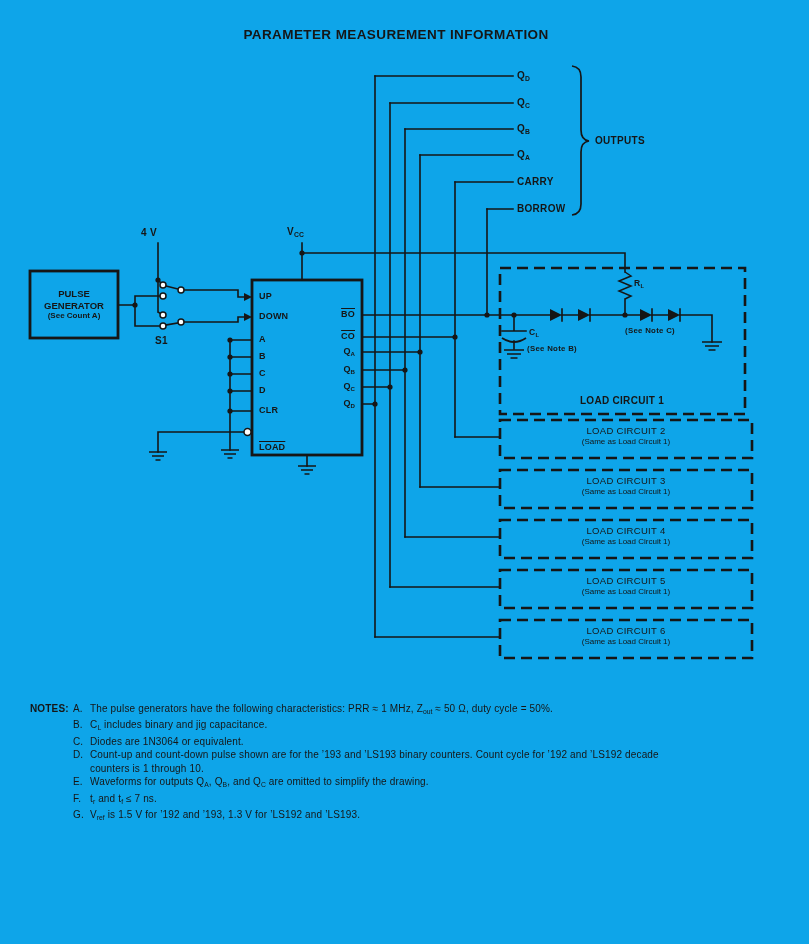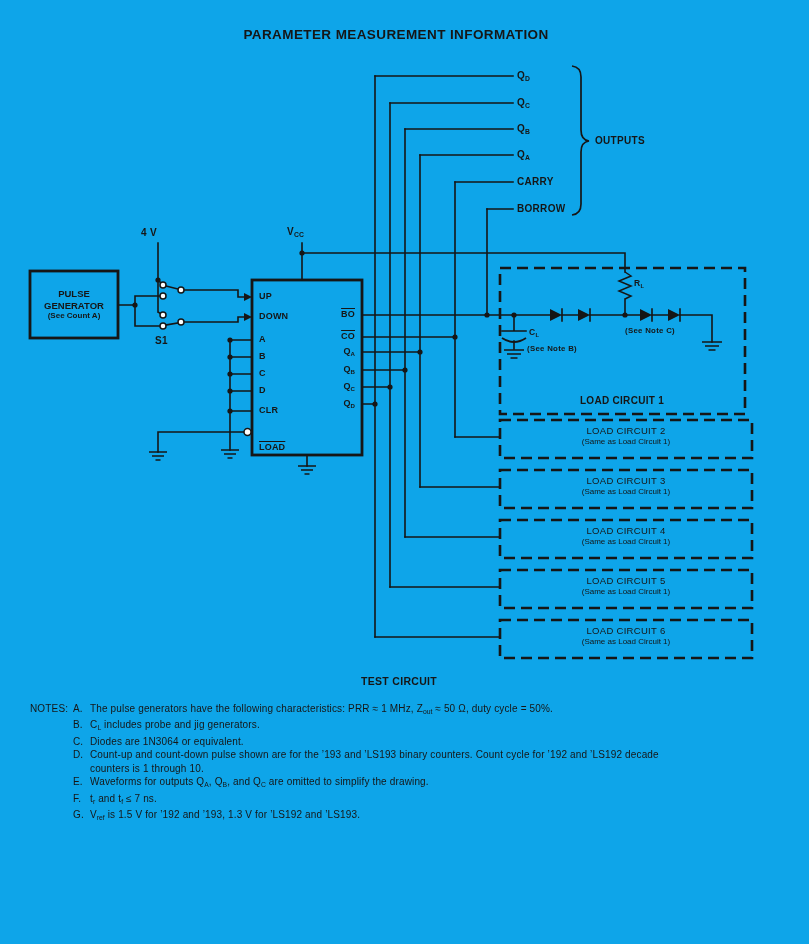--- a/index.html
+++ b/index.html
@@ -19,21 +19,21 @@
   .box-pg .note{font-size:8px;line-height:10px;}
   .ic{position:absolute;left:252px;top:280px;width:110px;height:175px;}
   .pin{position:absolute;font-size:9px;font-weight:700;white-space:nowrap;letter-spacing:.2px;}
   .pin.l{left:7px;}
   .pin.r{right:7px;}
   .lc{position:absolute;left:500px;width:252px;height:38px;text-align:center;font-weight:400;}
   .lc .t{margin-top:5px;font-size:9.5px;letter-spacing:.3px;}
   .lc .s{font-size:8px;margin-top:1px;}
   .caption{position:absolute;left:0;width:798px;text-align:center;font-weight:700;font-size:10.5px;letter-spacing:.3px;}
   .notes{position:absolute;left:30px;top:702px;font-size:10px;line-height:13.5px;letter-spacing:.15px;}
-  .notes-label{position:absolute;left:0;top:0;}
+  .notes-label{position:absolute;left:0;top:0;font-weight:bold;}
   .notes-list{margin-left:43px;width:700px;}
   .note-row{display:flex;}
   .note-letter{width:17px;flex:none;}
   .note-text{flex:1;}
 </style>
 </head>
 <body>
 
 <div class="page">
 
@@ -179,32 +179,31 @@
   </div>
   <div class="lc" style="top:570px">
     <div class="t">LOAD CIRCUIT 5</div>
     <div class="s">(Same as Load Circuit 1)</div>
   </div>
   <div class="lc" style="top:620px">
     <div class="t">LOAD CIRCUIT 6</div>
     <div class="s">(Same as Load Circuit 1)</div>
   </div>
 
-  <div class="caption" style="top:675px">TEST CIRCUIT</div>
 
   <div class="notes">
     <div class="notes-label">NOTES:</div>
     <div class="notes-list">
       <div class="note-row">
         <span class="note-letter">A.</span>
         <span class="note-text"><span>The pulse generators have the following characteristics: PRR ≈ 1 MHz, Z</span><span class="sub">out</span><span> ≈ 50 Ω, duty cycle = 50%.</span></span>
       </div>
       <div class="note-row">
         <span class="note-letter">B.</span>
-        <span class="note-text"><span>C</span><span class="sub">L</span><span> includes probe and jig generators.</span></span>
+        <span class="note-text"><span>C</span><span class="sub">L</span><span> includes binary and jig capacitance.</span></span>
       </div>
       <div class="note-row">
         <span class="note-letter">C.</span>
         <span class="note-text"><span>Diodes are 1N3064 or equivalent.</span></span>
       </div>
       <div class="note-row">
         <span class="note-letter">D.</span>
         <span class="note-text"><span>Count-up and count-down pulse shown are for the ’193 and ’LS193 binary counters. Count cycle for ’192 and ’LS192 decade</span><br><span>counters is 1 through 10.</span></span>
       </div>
       <div class="note-row">

